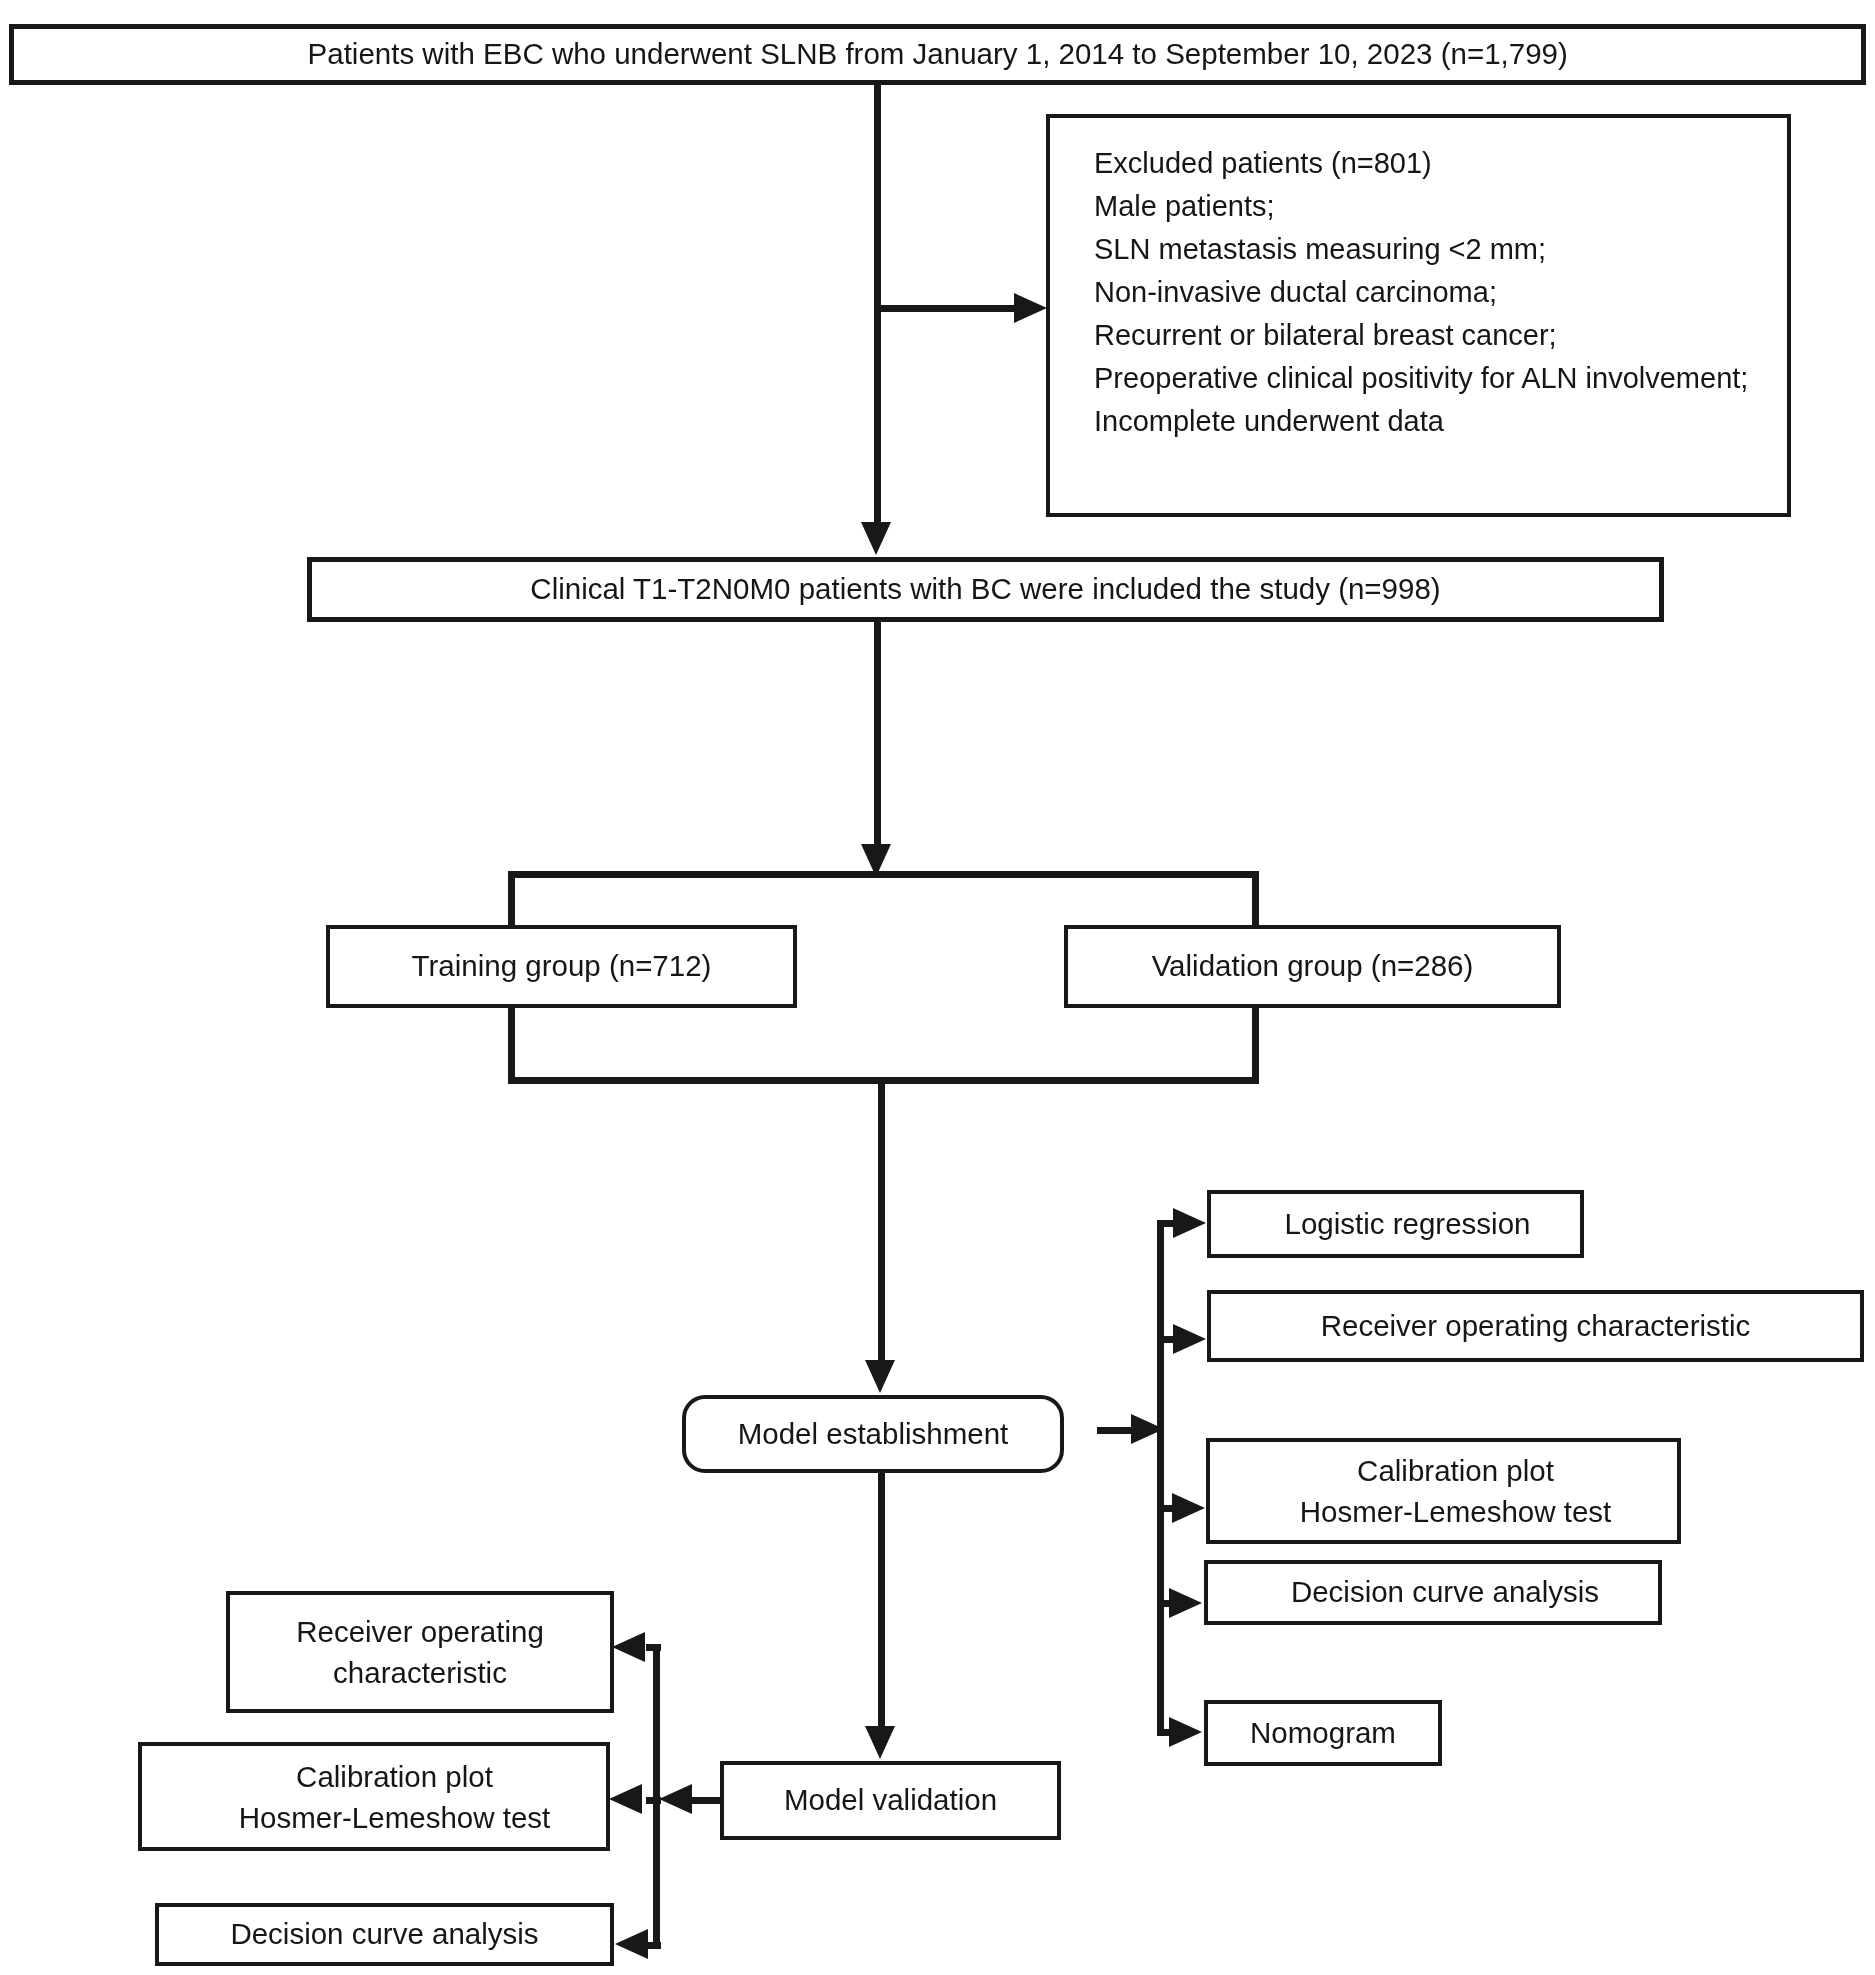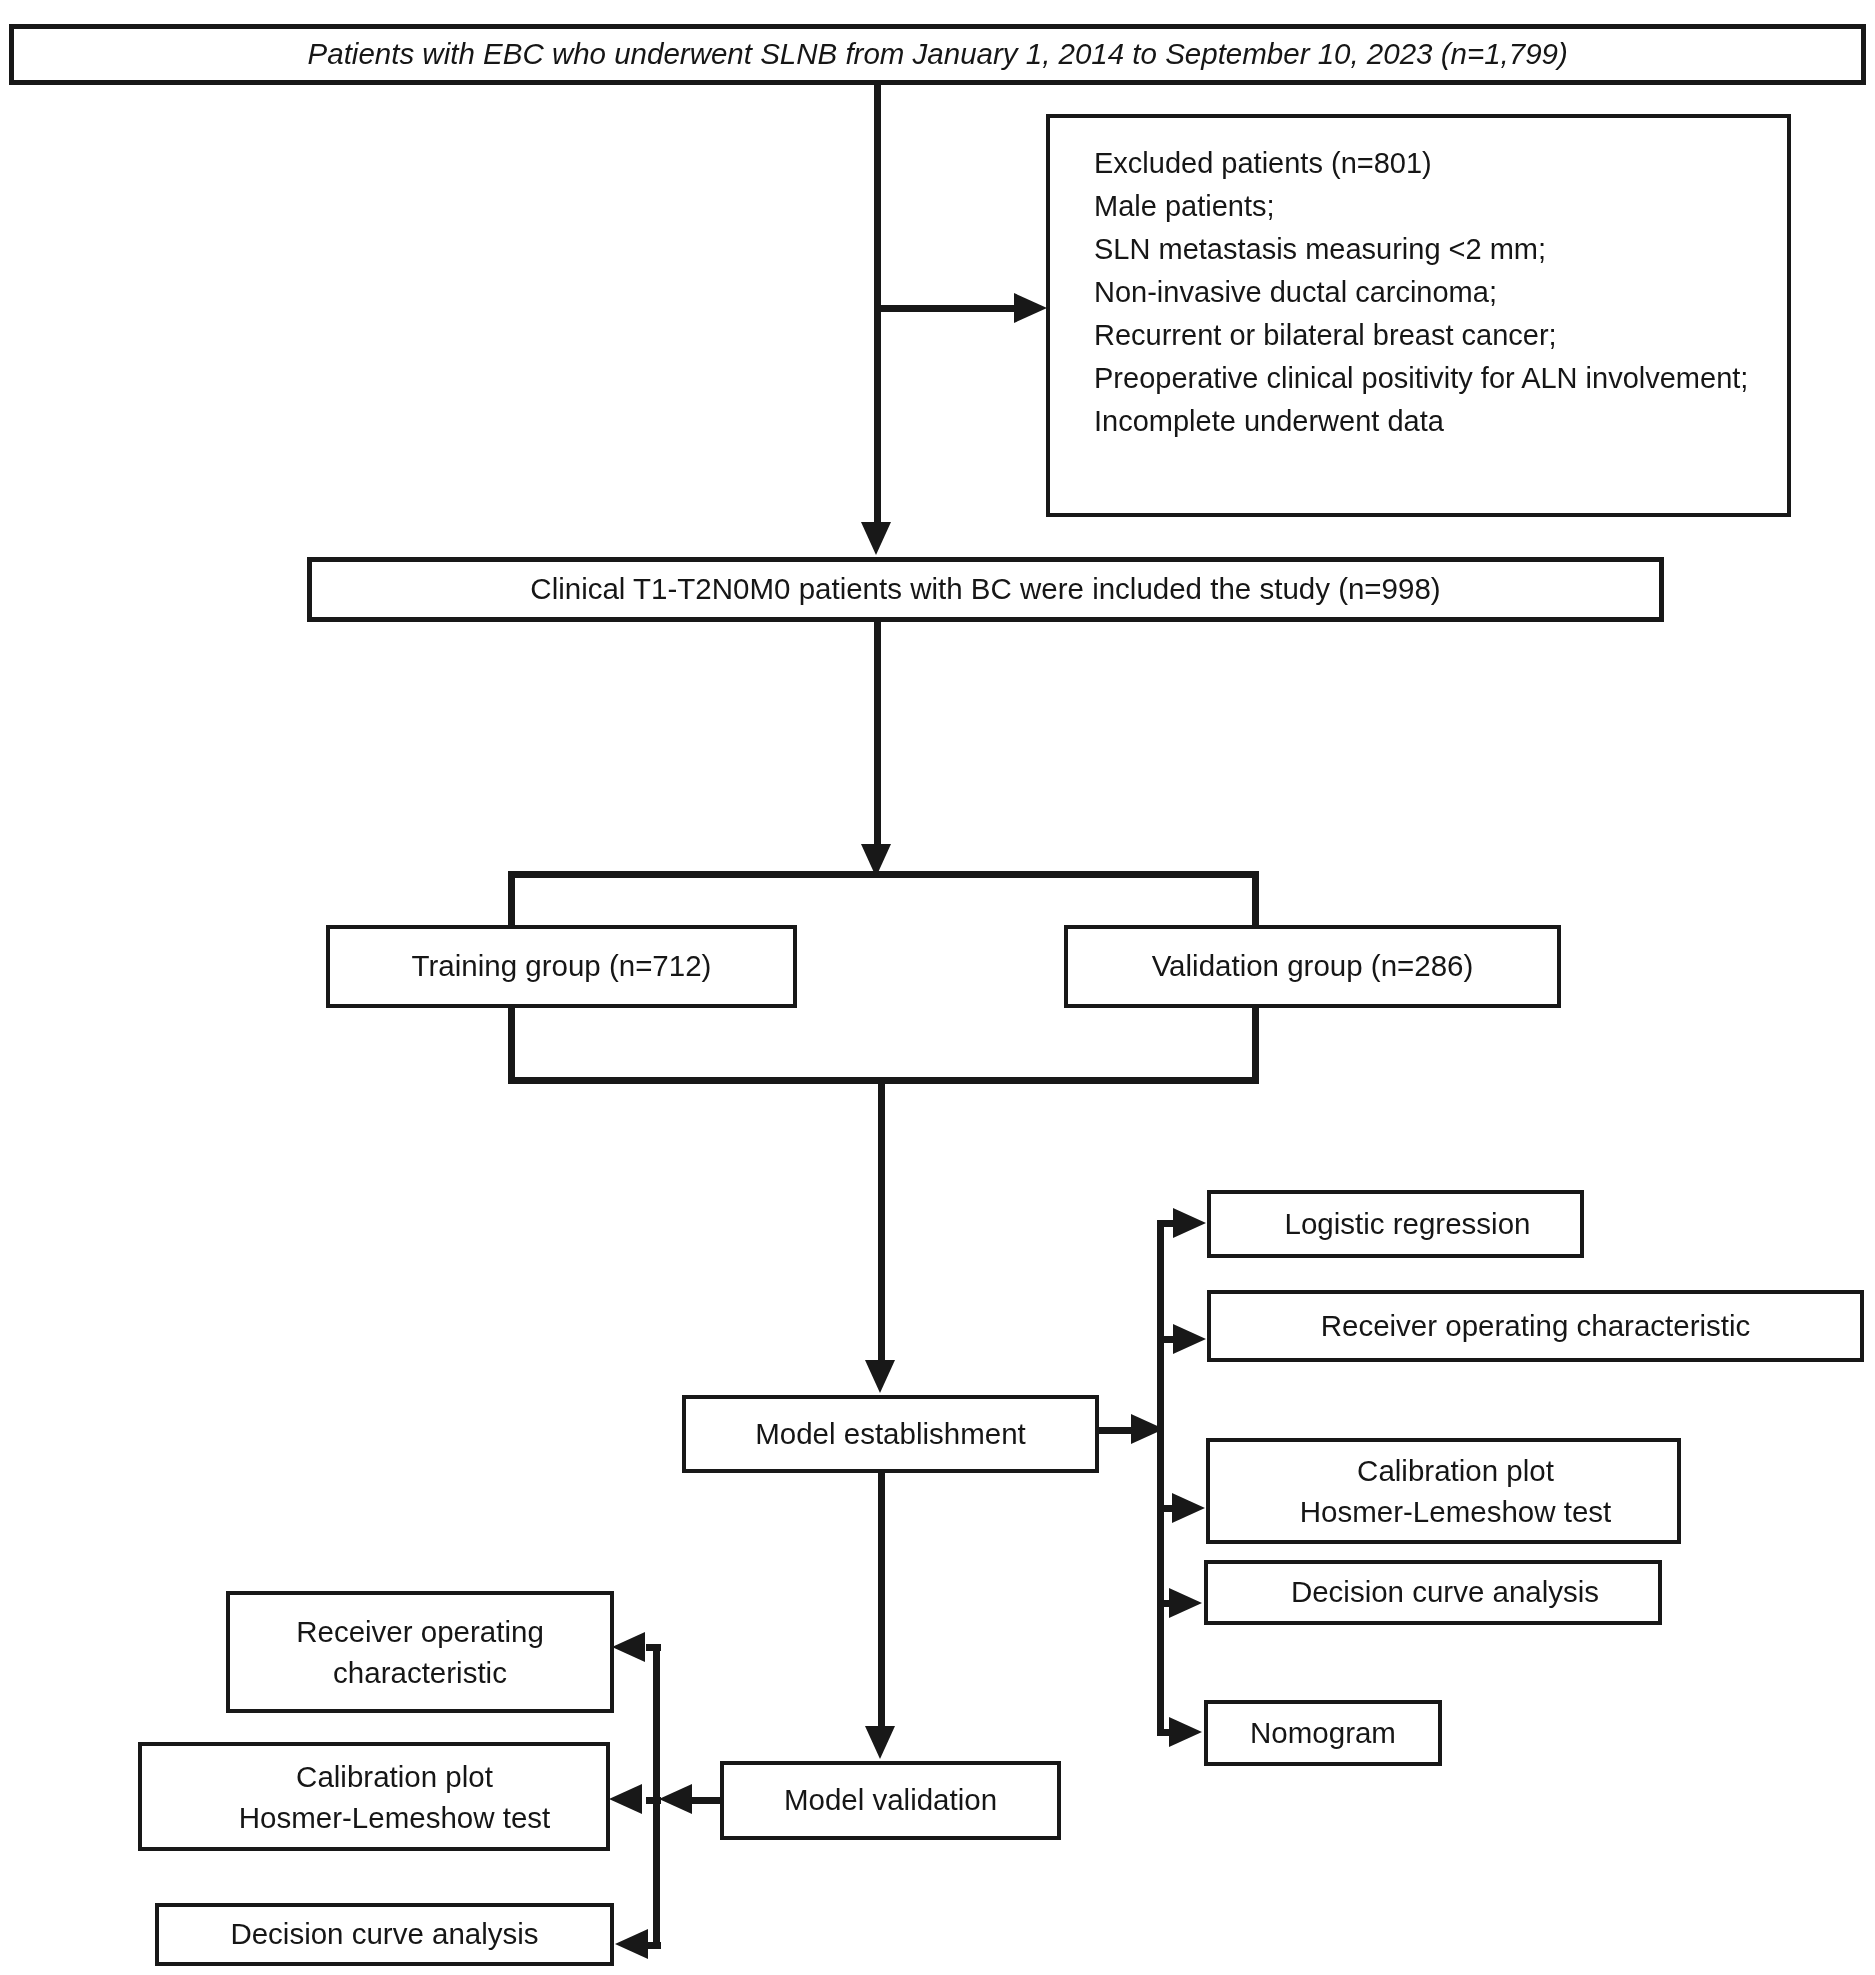--- a/index.html
+++ b/index.html
@@ -81,21 +81,21 @@
   <div class="hl" style="left:690px; top:1797px; width:29.5px;"></div>
   <div class="arr arr-left" style="left:659px; top:1784px;"></div>
   <div class="vl thick" style="left:653px; top:1644px; height:305px;"></div>
   <div class="hl" style="left:646px; top:1644px; width:14.8px;"></div>
   <div class="arr arr-left" style="left:612px; top:1632px;"></div>
   <div class="hl" style="left:646px; top:1797px; width:14.8px;"></div>
   <div class="arr arr-left" style="left:609px; top:1784px;"></div>
   <div class="hl" style="left:646px; top:1942px; width:14.8px;"></div>
   <div class="arr arr-left" style="left:615px; top:1929px;"></div>
 
-  <div class="node wide" id="top-box" style="left:9.2px; top:24px; width:1857px; height:61px;font-style:italic;">
+  <div class="node wide" id="top-box" style="left:9.2px; top:24px; width:1857px; height:61px;">
     <span class="ln">Patients with EBC who underwent SLNB from January 1, 2014 to September 10, 2023 (n=1,799)</span>
   </div>
 
   <div class="node" id="excluded-box" style="left:1046px; top:114px; width:745px; height:403px;">
     <span class="ln">Excluded patients (n=801)</span>
     <span class="ln">Male patients;</span>
     <span class="ln">SLN metastasis measuring &lt;2 mm;</span>
     <span class="ln">Non-invasive ductal carcinoma;</span>
     <span class="ln">Recurrent or bilateral breast cancer;</span>
     <span class="ln">Preoperative clinical positivity for ALN involvement;</span>
@@ -107,21 +107,21 @@
   </div>
 
   <div class="node" id="training-box" style="left:326px; top:925px; width:471px; height:83px;">
     <span class="ln">Training group (n=712)</span>
   </div>
 
   <div class="node" id="validation-box" style="left:1064px; top:925px; width:497px; height:83px;">
     <span class="ln">Validation group (n=286)</span>
   </div>
 
-  <div class="node" id="model-establishment-box" style="left:682px; top:1395px; width:417px; height:78px;">
+  <div class="node" id="model-establishment-box" style="left:682px; top:1395px; width:382px; height:78px;border-radius:23px;">
     <span class="ln">Model establishment</span>
   </div>
 
   <div class="node left-text" id="logistic-box" style="left:1207px; top:1190px; width:377px; height:68px; padding-left:24px;">
     <span class="ln">Logistic regression</span>
   </div>
 
   <div class="node left-text" id="roc-right-box" style="left:1207px; top:1290px; width:657px; height:72px; ">
     <span class="ln">Receiver operating characteristic</span>
   </div>

